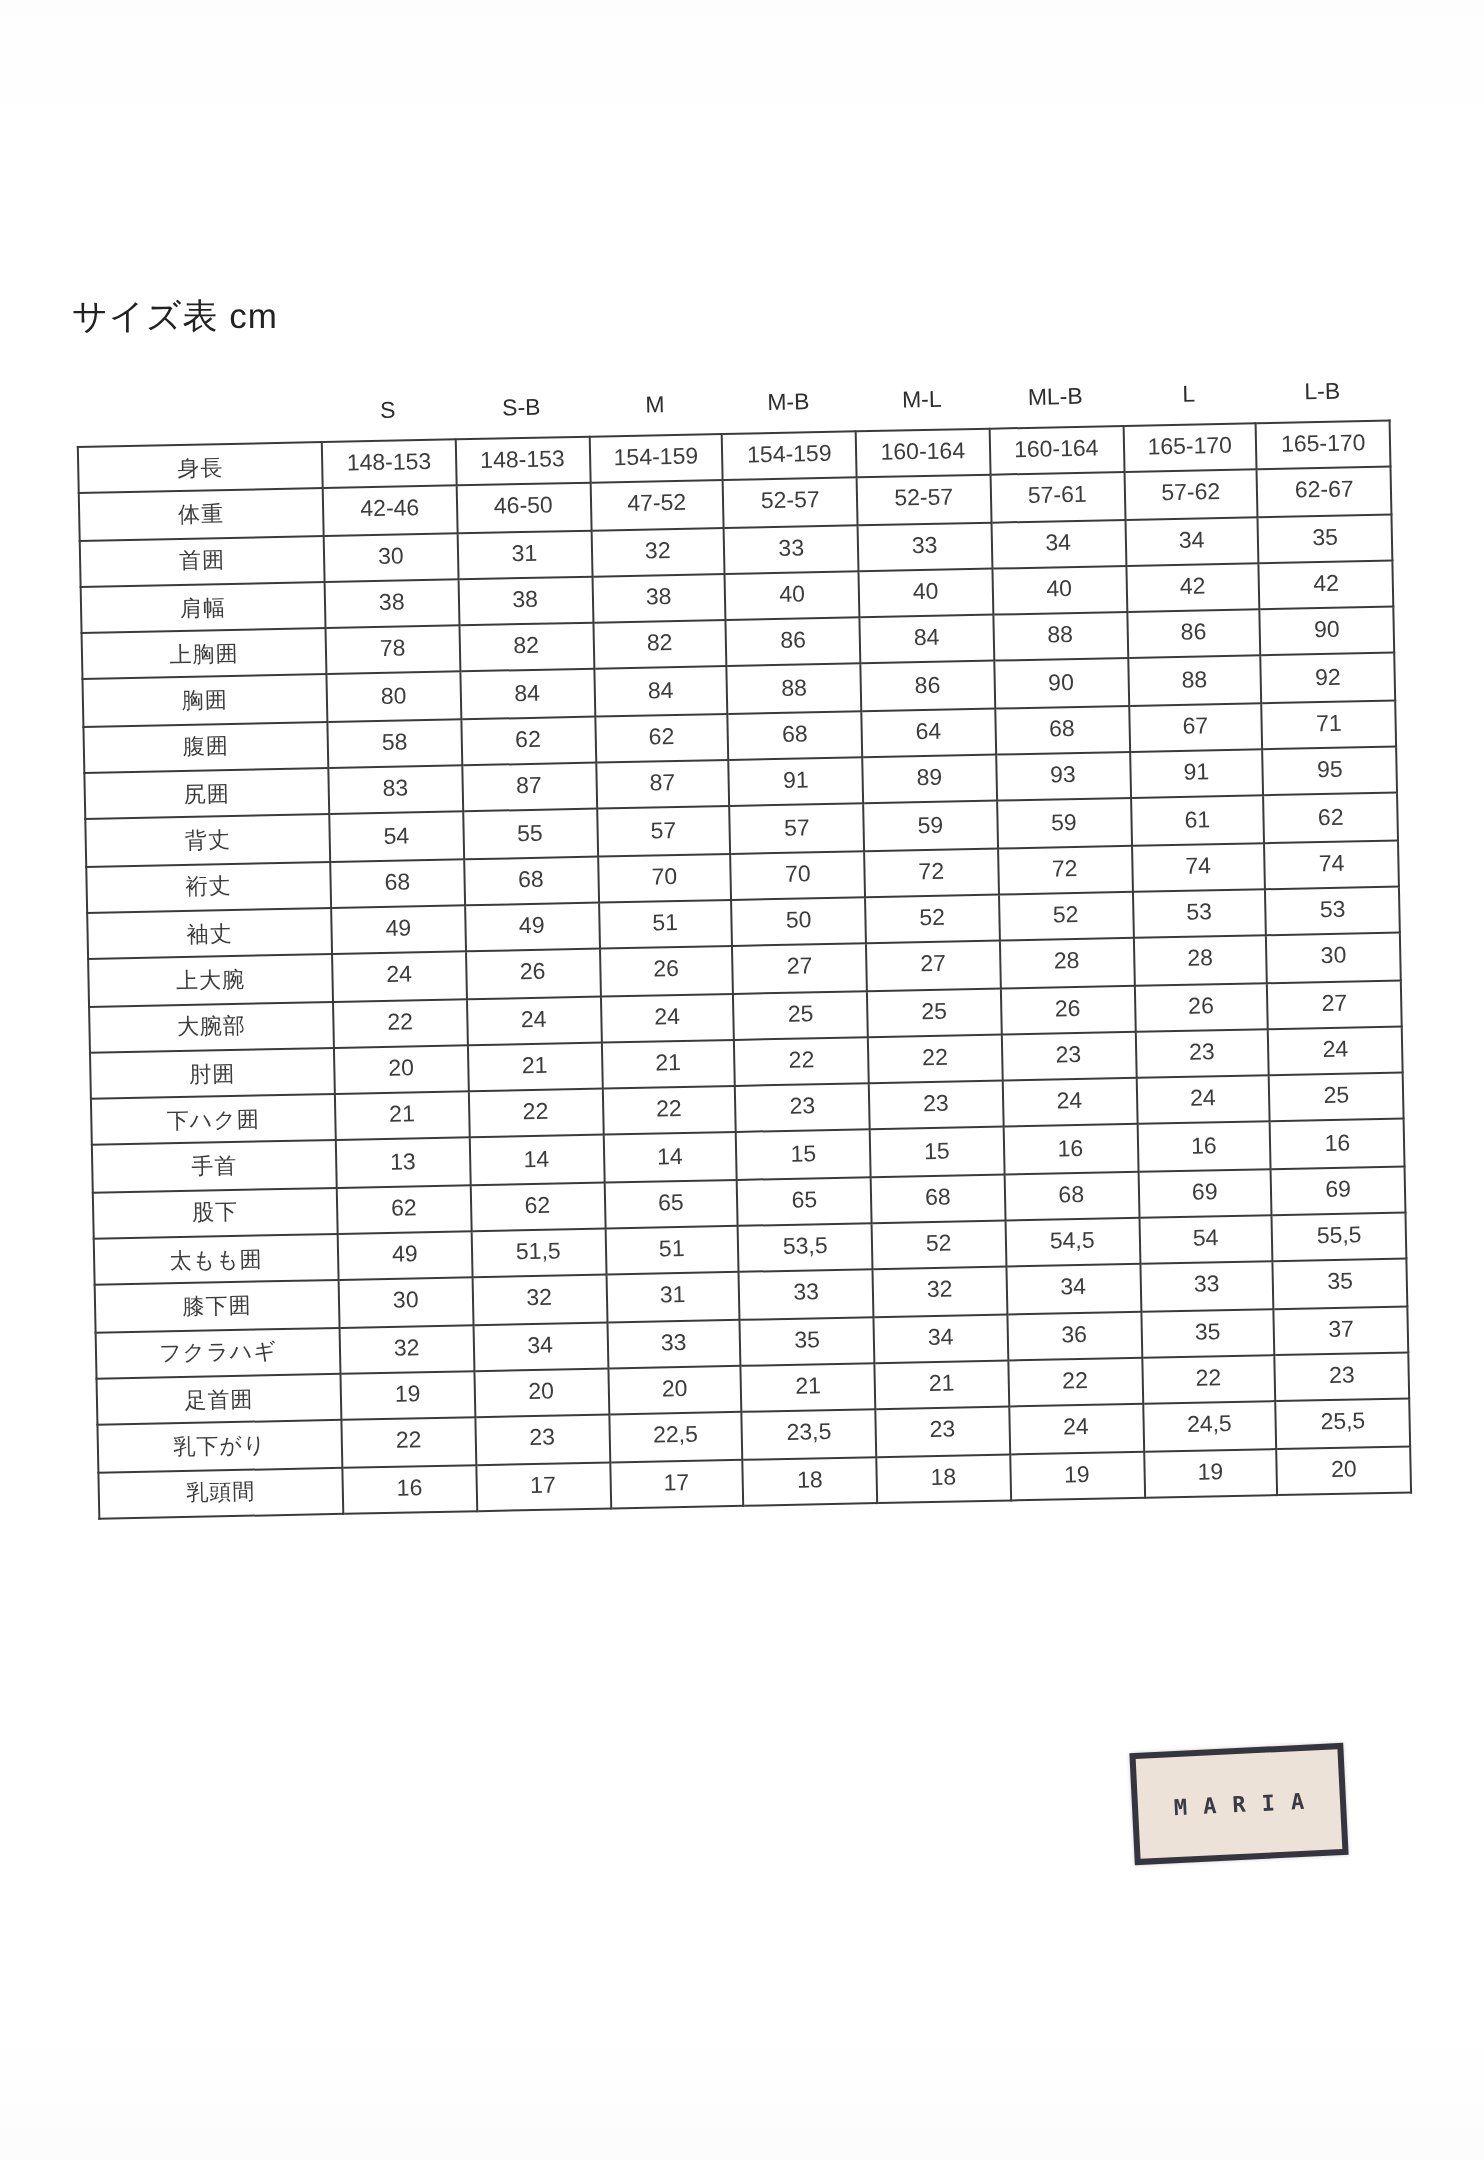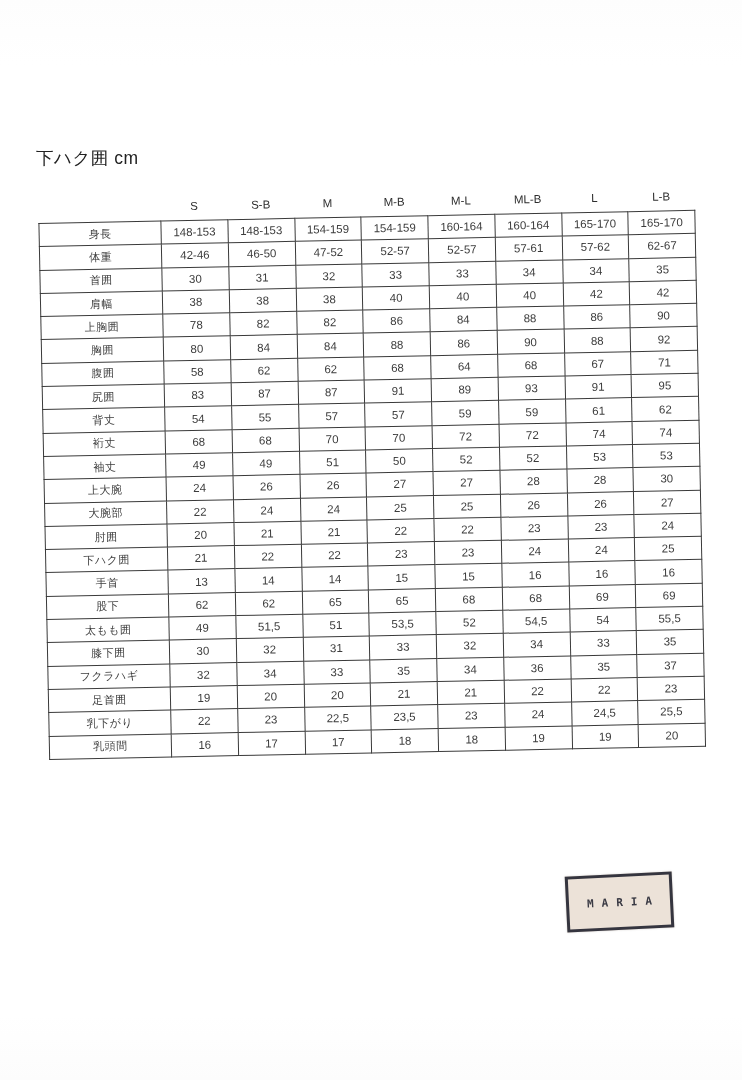--- a/index.html
+++ b/index.html
@@ -84,21 +84,21 @@
     letter-spacing: 8px;
     padding-left: 8px;
     white-space: nowrap;
   }
 </style>
 </head>
 <body>
 
 <div class="page">
 
-  <div class="doc-title">下ハク囲 cm</div>
+  <div class="doc-title">サイズ表 cm</div>
 
   <div class="table-wrap">
     <table class="size-chart">
       <colgroup>
         <col class="c-label">
         <col class="c-size">
           <col class="c-size">
           <col class="c-size">
           <col class="c-size">
         <col class="c-size">

